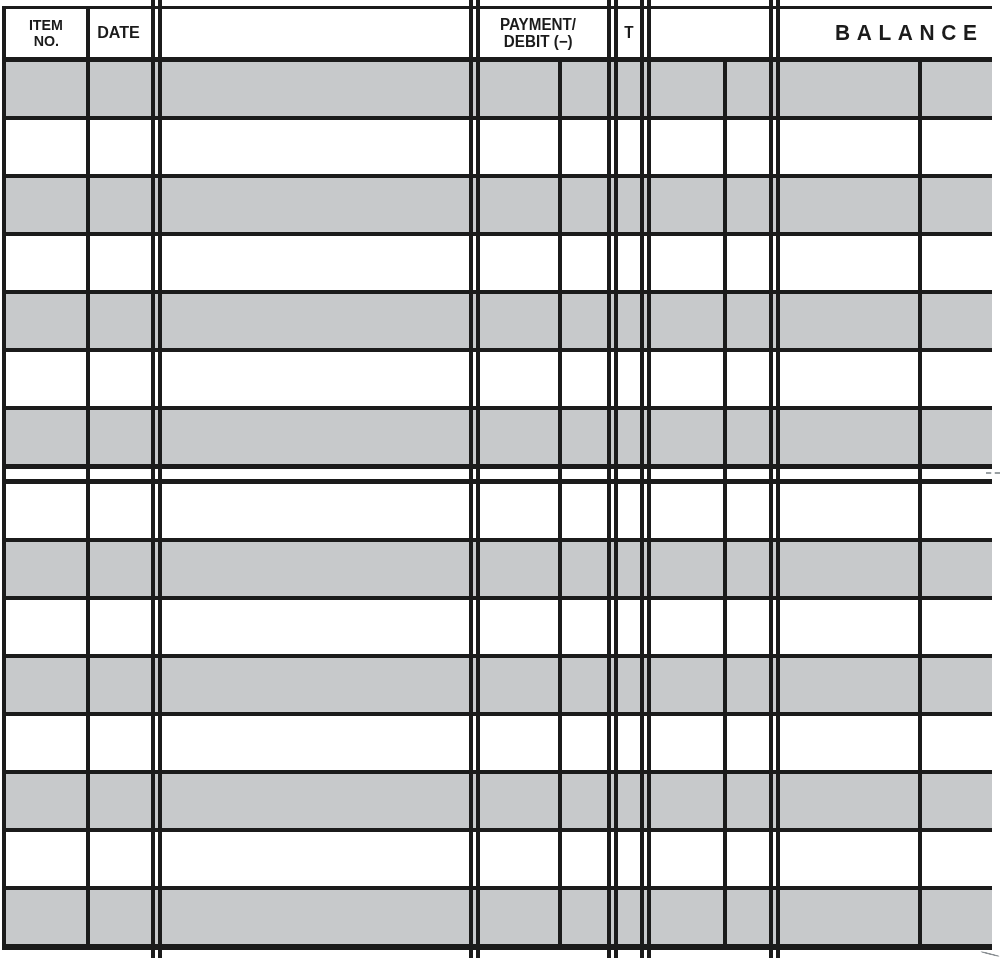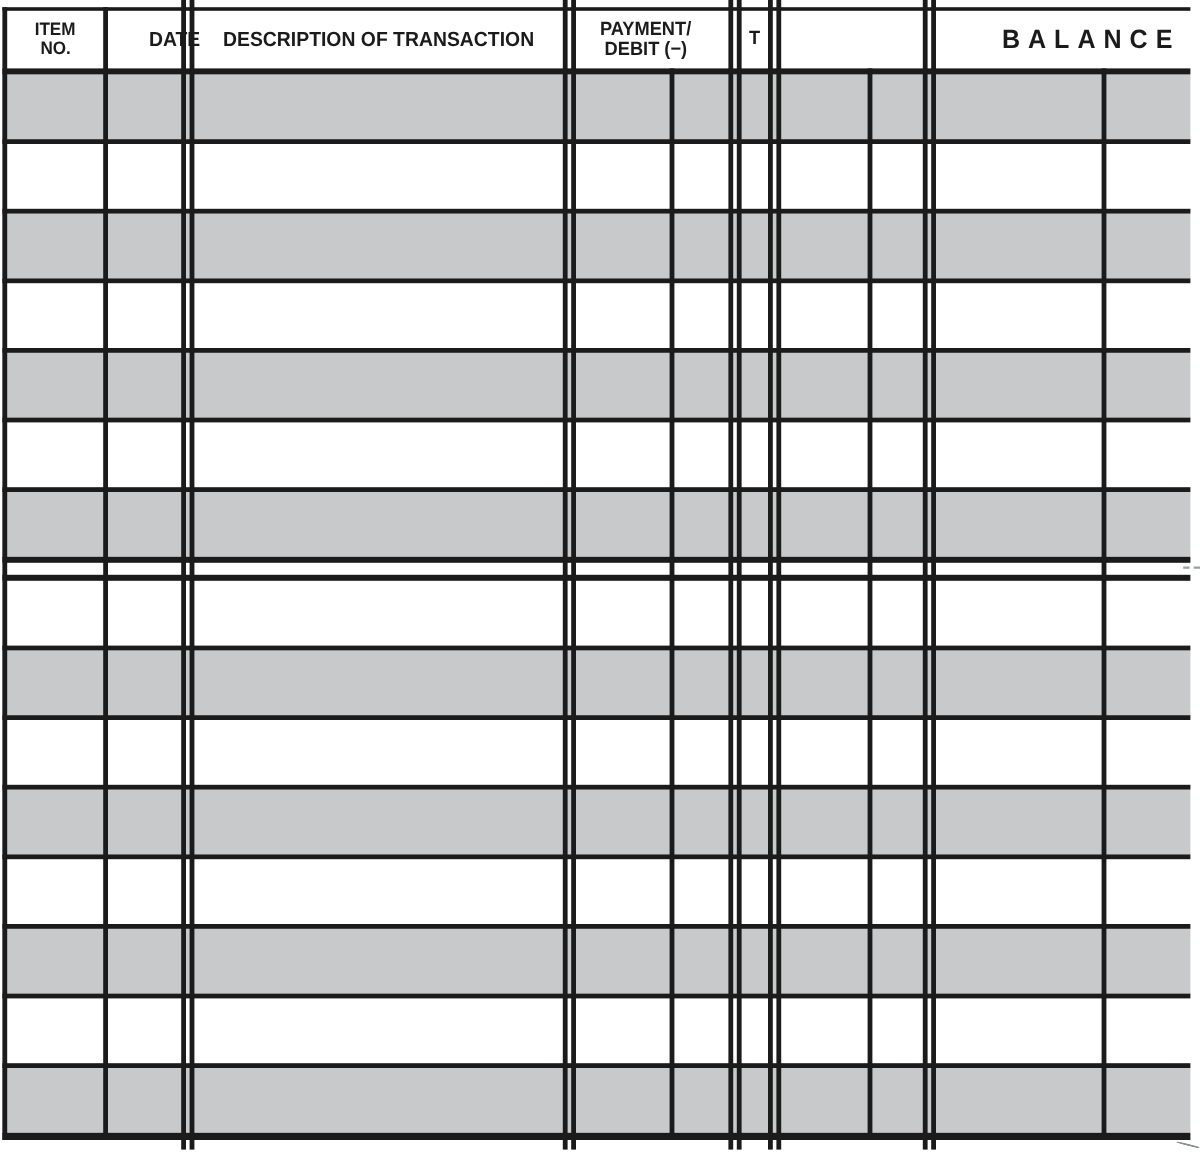--- a/index.html
+++ b/index.html
@@ -104,27 +104,24 @@
   <div class="vline full" style="left:769px"></div>
   <div class="vline full" style="left:776px"></div>
 
   <div class="vline body" style="left:918px"></div>
 
   <div class="hdr fs15" style="left:6px;width:80px">
     <span>ITEM</span>
     <span>NO.</span>
   </div>
 
-  <div class="hdr fs17" style="left:103px;width:85px">
+  <div class="hdr fs17" style="left:76px;width:85px">
     <span>DATE</span>
   </div>
 
-  <div class="hdr fs17" style="left:162px;width:307px">
-    <span>DESCRIPTION OF TRANSACTION</span>
-  </div>
 
   <div class="hdr fs16" style="left:480px;width:116px">
     <span>PAYMENT/</span>
     <span>DEBIT (−)</span>
   </div>
 
   <div class="hdr fs16" style="left:618px;width:22px">
     <span>T</span>
   </div>
 

